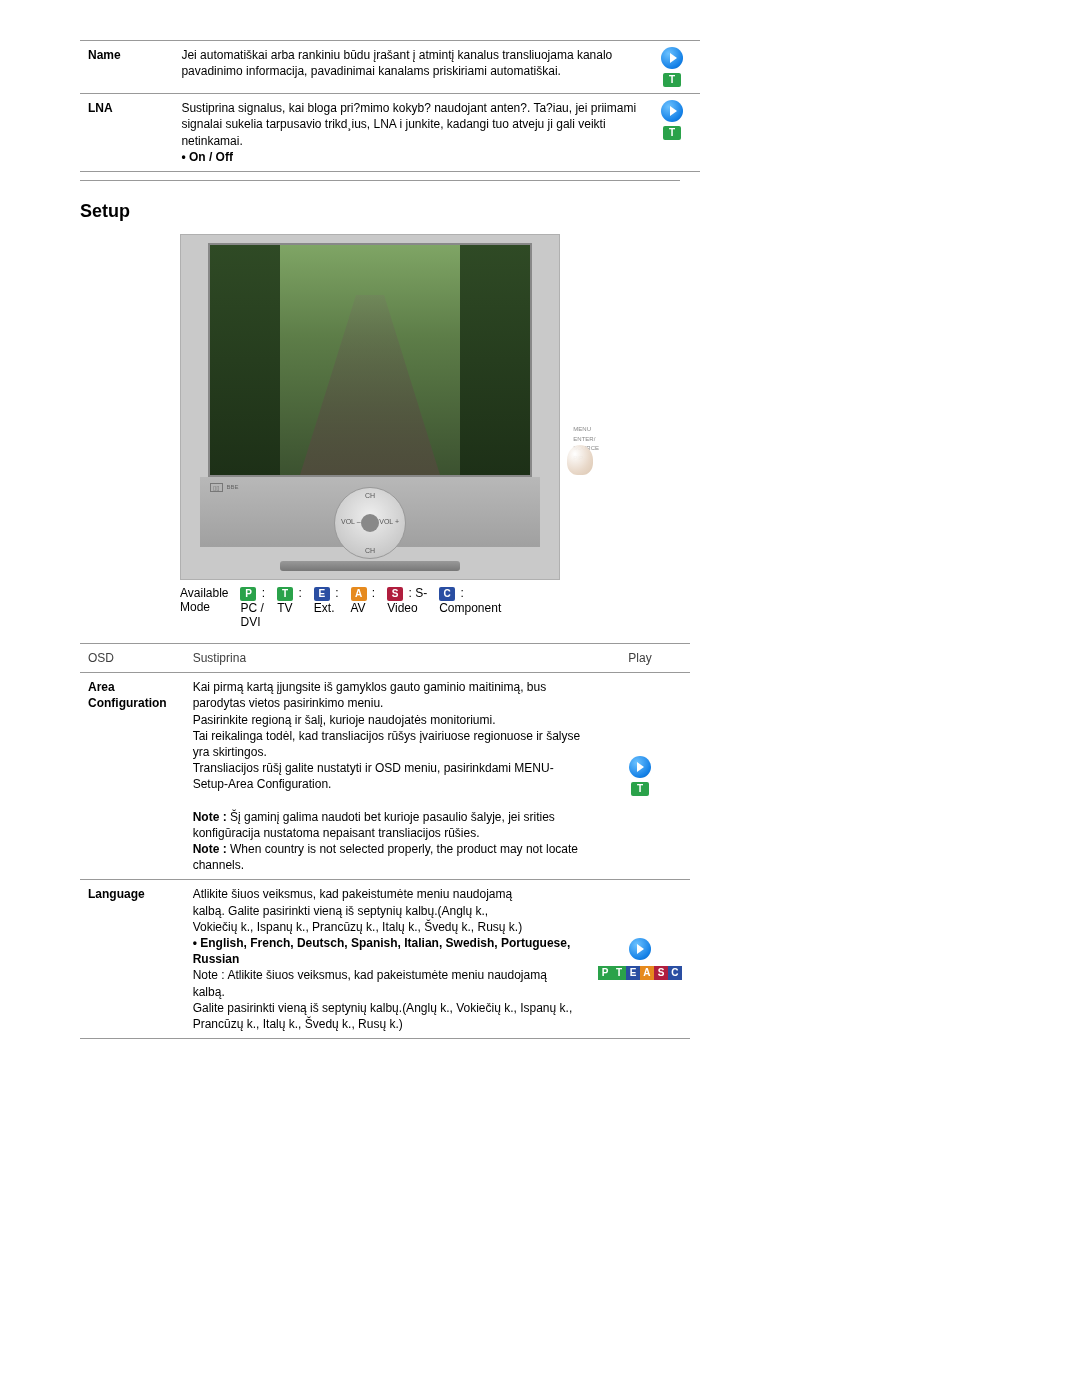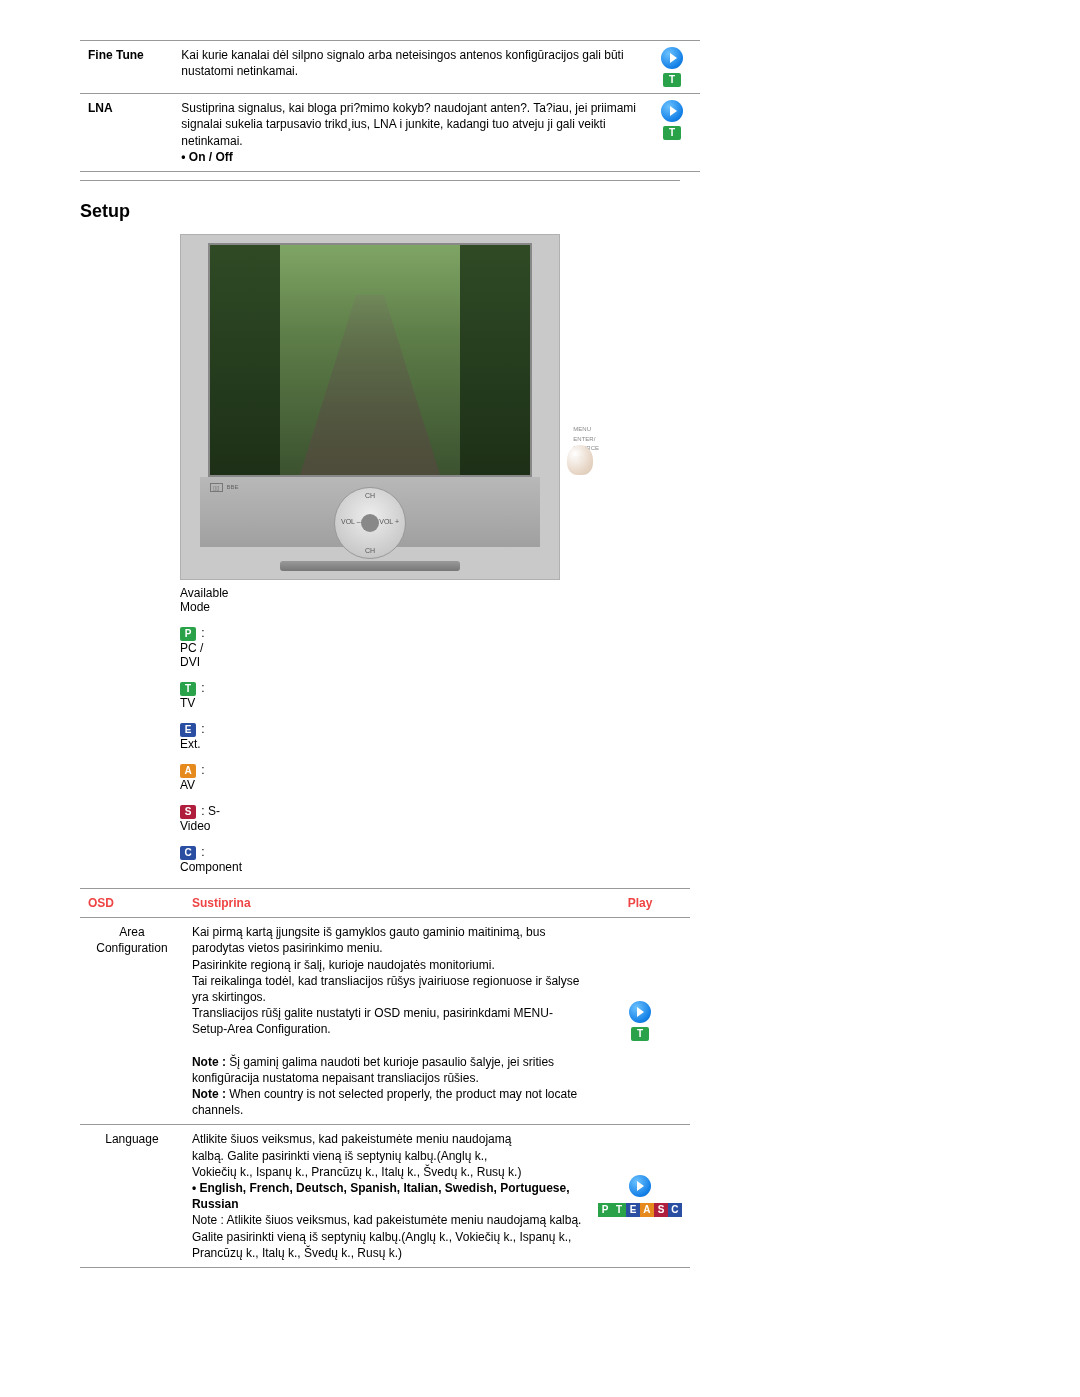--- a/index.html
+++ b/index.html
@@ -128,21 +128,20 @@
     border-radius:50% 50% 40% 40%;
     opacity:0.95;
   }
   .mode-row {
     margin-left: 100px;
     display: flex;
     gap: 12px;
     align-items: flex-start;
     font-size: 12px;
     margin-bottom: 14px;
-    flex-direction: column;
   }
   .mode-row .col { display:flex; flex-direction:column; align-items:flex-start; }
   .badge {
     display:inline-block;
     width:16px; height:14px;
     color:#fff;
     font-size:10px;
     font-weight:bold;
     text-align:center;
     line-height:14px;
@@ -163,27 +162,26 @@
   }
   .setup-table td, .setup-table th {
     border-top: 1px solid #999;
     border-bottom: 1px solid #999;
     padding: 6px 8px;
     vertical-align: top;
     line-height: 1.35;
     text-align: left;
   }
   .setup-table thead td, .setup-table thead th {
-    color: #ef4444;
-    font-weight: bold;
+    color: #404040;
+    font-weight: normal;
   }
   .setup-table td.rlabel {
     width: 90px;
-    font-weight: normal;
-    text-align: center;
+    font-weight: bold;
   }
   .setup-table td.rdesc {
     width: 430px;
   }
   .setup-table td.ricons {
     width: 60px;
     text-align: center;
     vertical-align: middle;
   }
   .play-icon {
@@ -223,23 +221,23 @@
     position:absolute;left:10px;bottom:55px;
     font-size:6px;color:#666;display:flex;gap:4px;align-items:center;
   }
   .bbe-row .dolby{border:1px solid #777;padding:0 2px;}
 </style>
 </head>
 <body>
 
 <table class="top-table">
   <tbody>
-  <tr>
-    <td class="label">Fine Tune</td>
-    <td class="desc">Kai kurie kanalai dėl silpno signalo arba neteisingos antenos konfigūracijos gali būti nustatomi netinkamai.</td>
+      <tr>
+    <td class="label">Name</td>
+    <td class="desc">Jei automatiškai arba rankiniu būdu įrašant į atmintį kanalus transliuojama kanalo pavadinimo informacija, pavadinimai kanalams priskiriami automatiškai.</td>
     <td class="icons">
       <span class="play-icon"></span><br>
       <span class="t-badge">T</span>
     </td>
   </tr>
   <tr>
     <td class="label">LNA</td>
     <td class="desc">
       <span>Sustiprina signalus, kai bloga pri?mimo kokyb? naudojant anten?. Ta?iau, jei priimami signalai sukelia tarpusavio trikd¸ius, LNA i junkite, kadangi tuo atveju ji gali veikti netinkamai.</span><br>
       <span class="bold">• On / Off</span>

